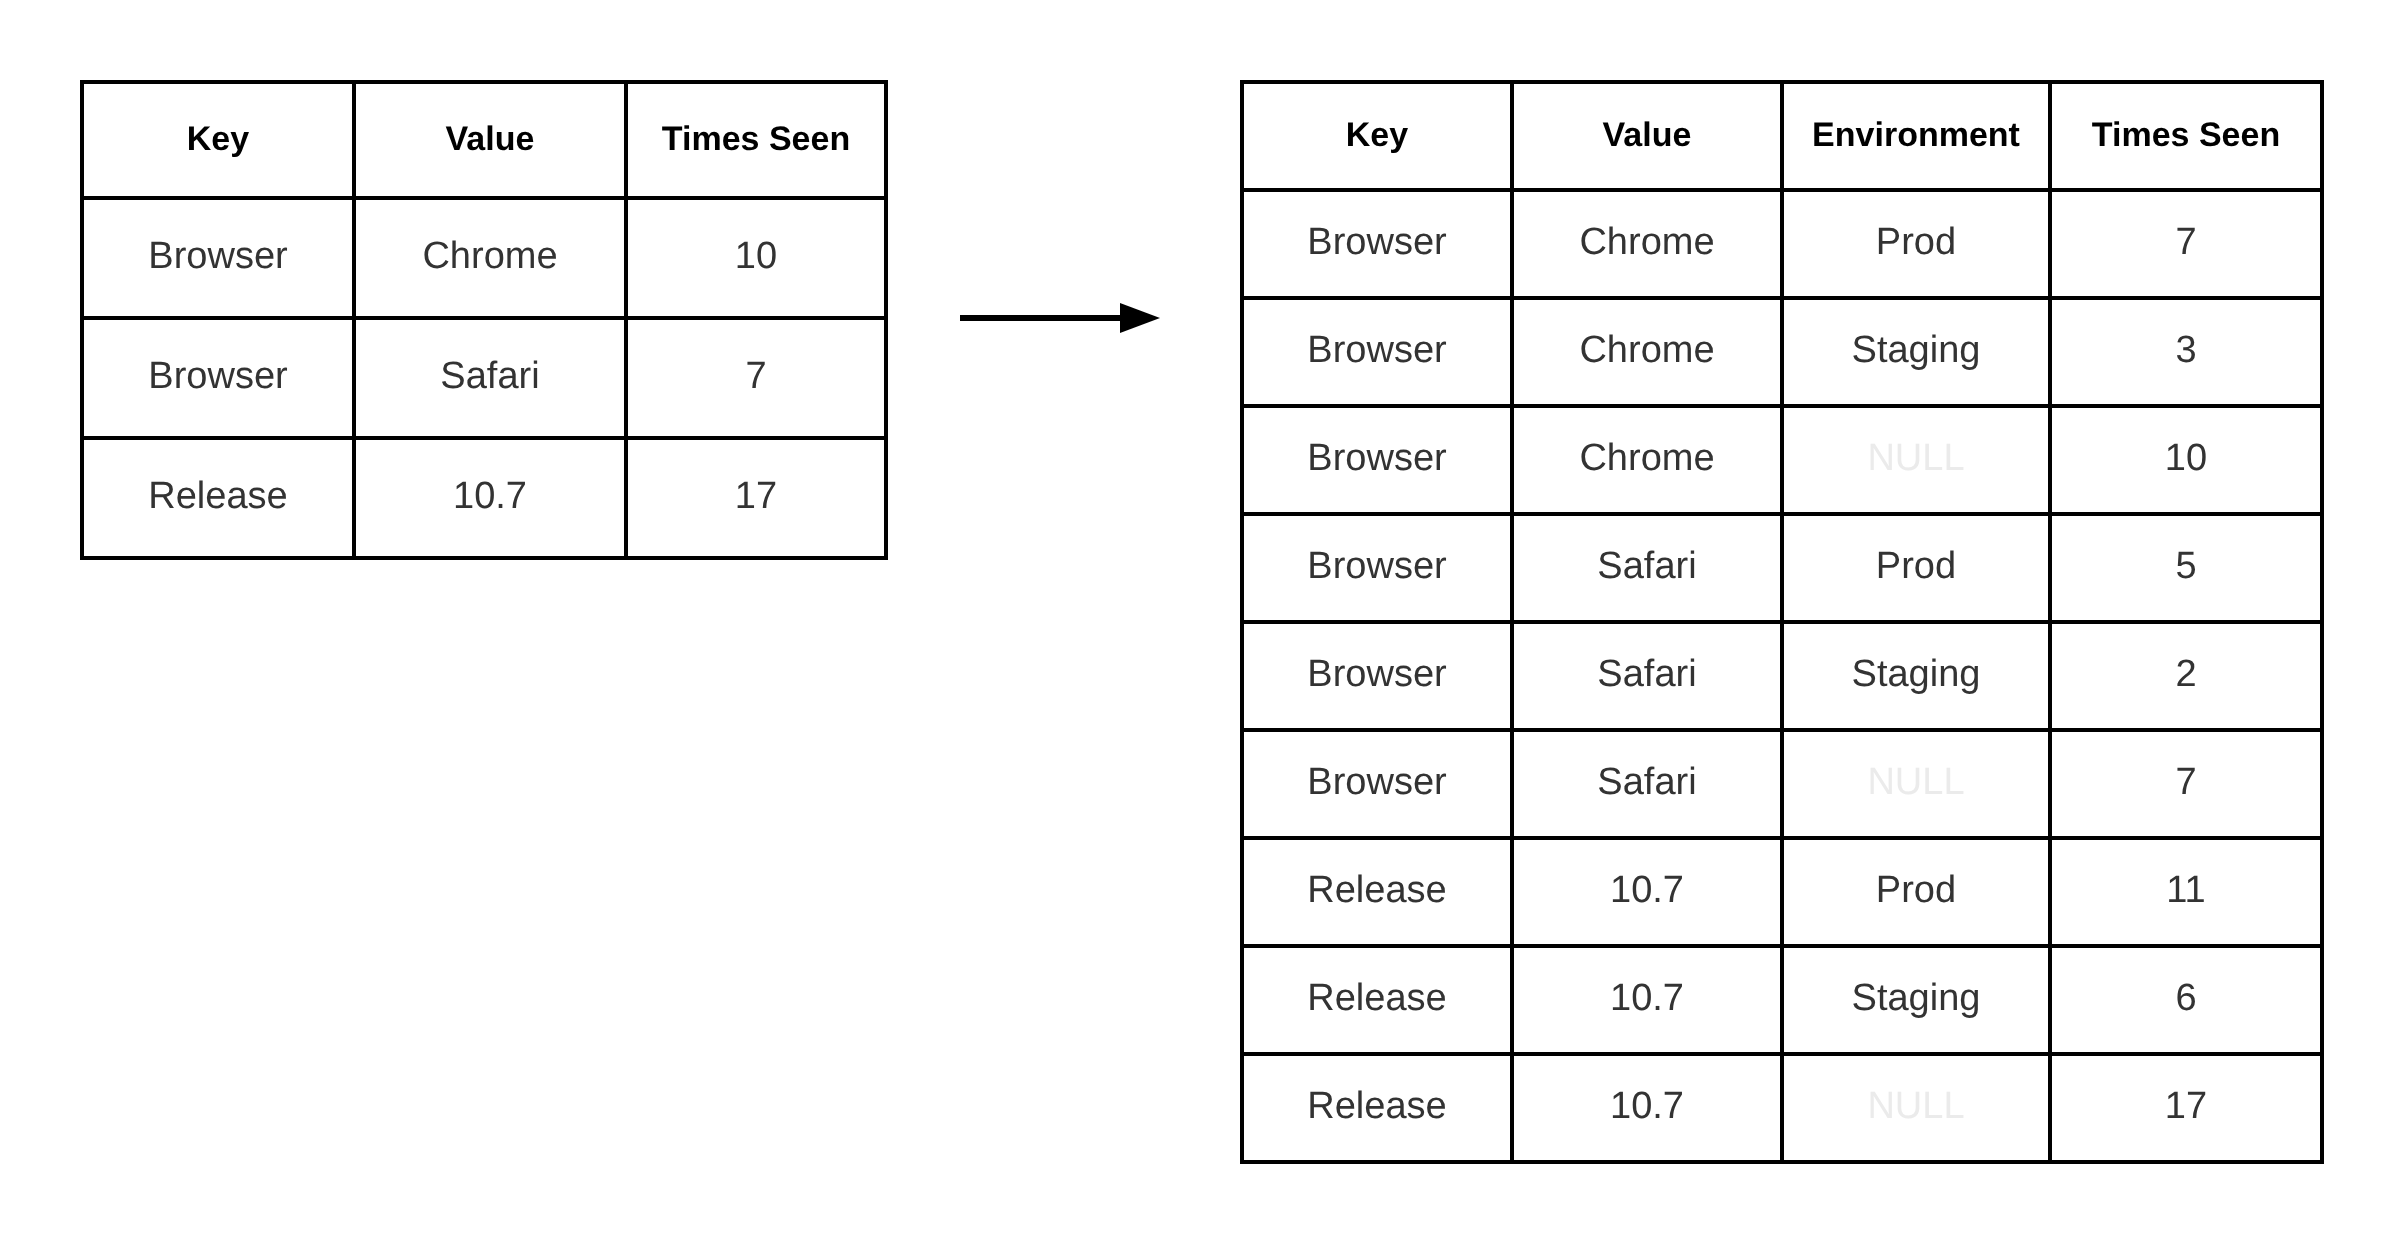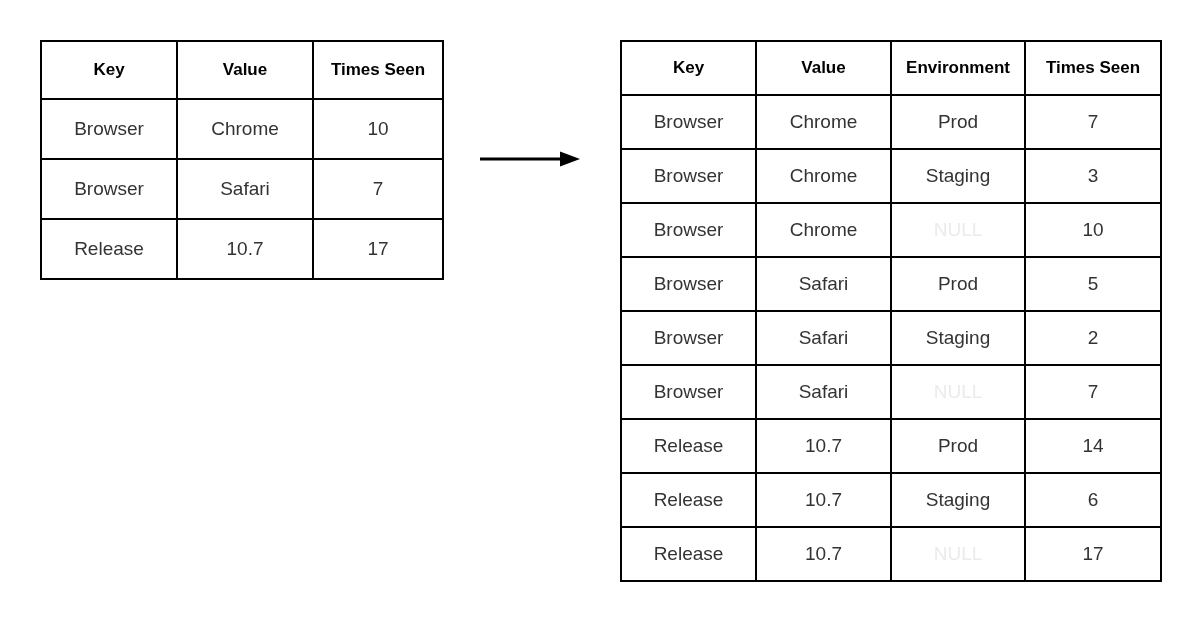--- a/index.html
+++ b/index.html
@@ -139,21 +139,21 @@
         <tr>
           <td>Browser</td>
           <td>Safari</td>
           <td class="muted">NULL</td>
           <td>7</td>
         </tr>
         <tr>
           <td>Release</td>
           <td>10.7</td>
           <td>Prod</td>
-          <td>14</td>
+          <td>11</td>
         </tr>
         <tr>
           <td>Release</td>
           <td>10.7</td>
           <td>Staging</td>
           <td>6</td>
         </tr>
         <tr>
           <td>Release</td>
           <td>10.7</td>

